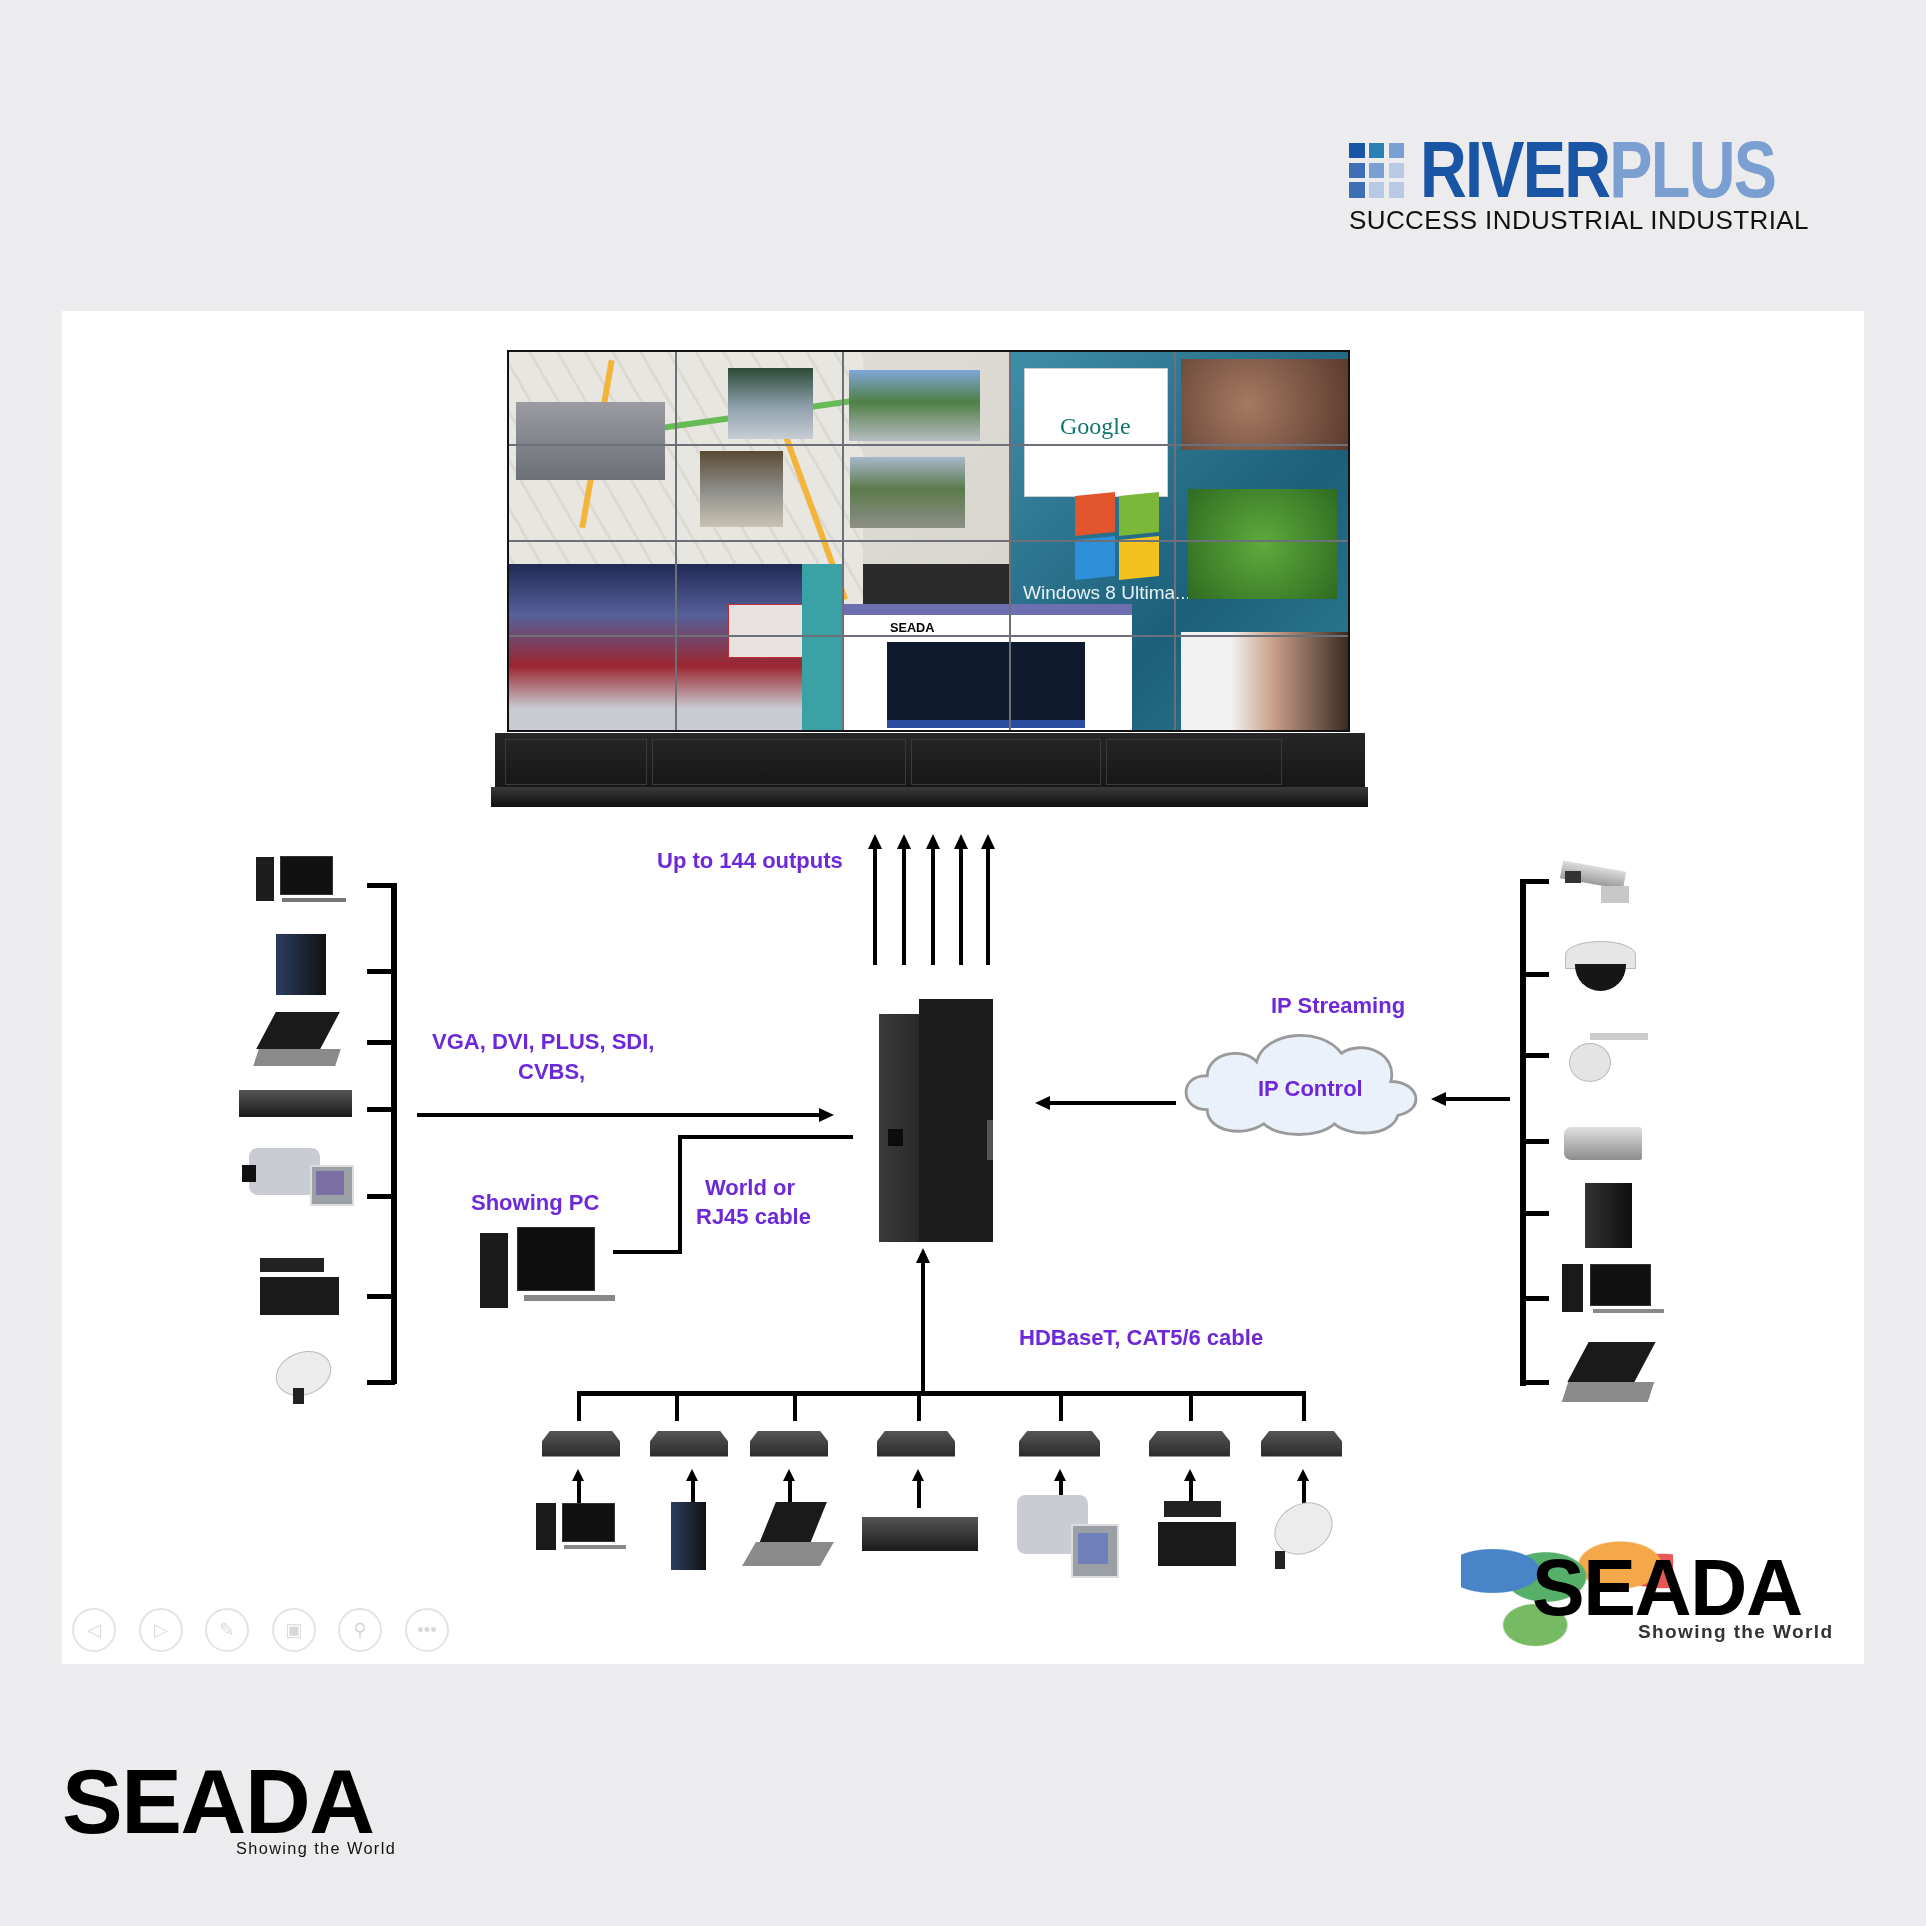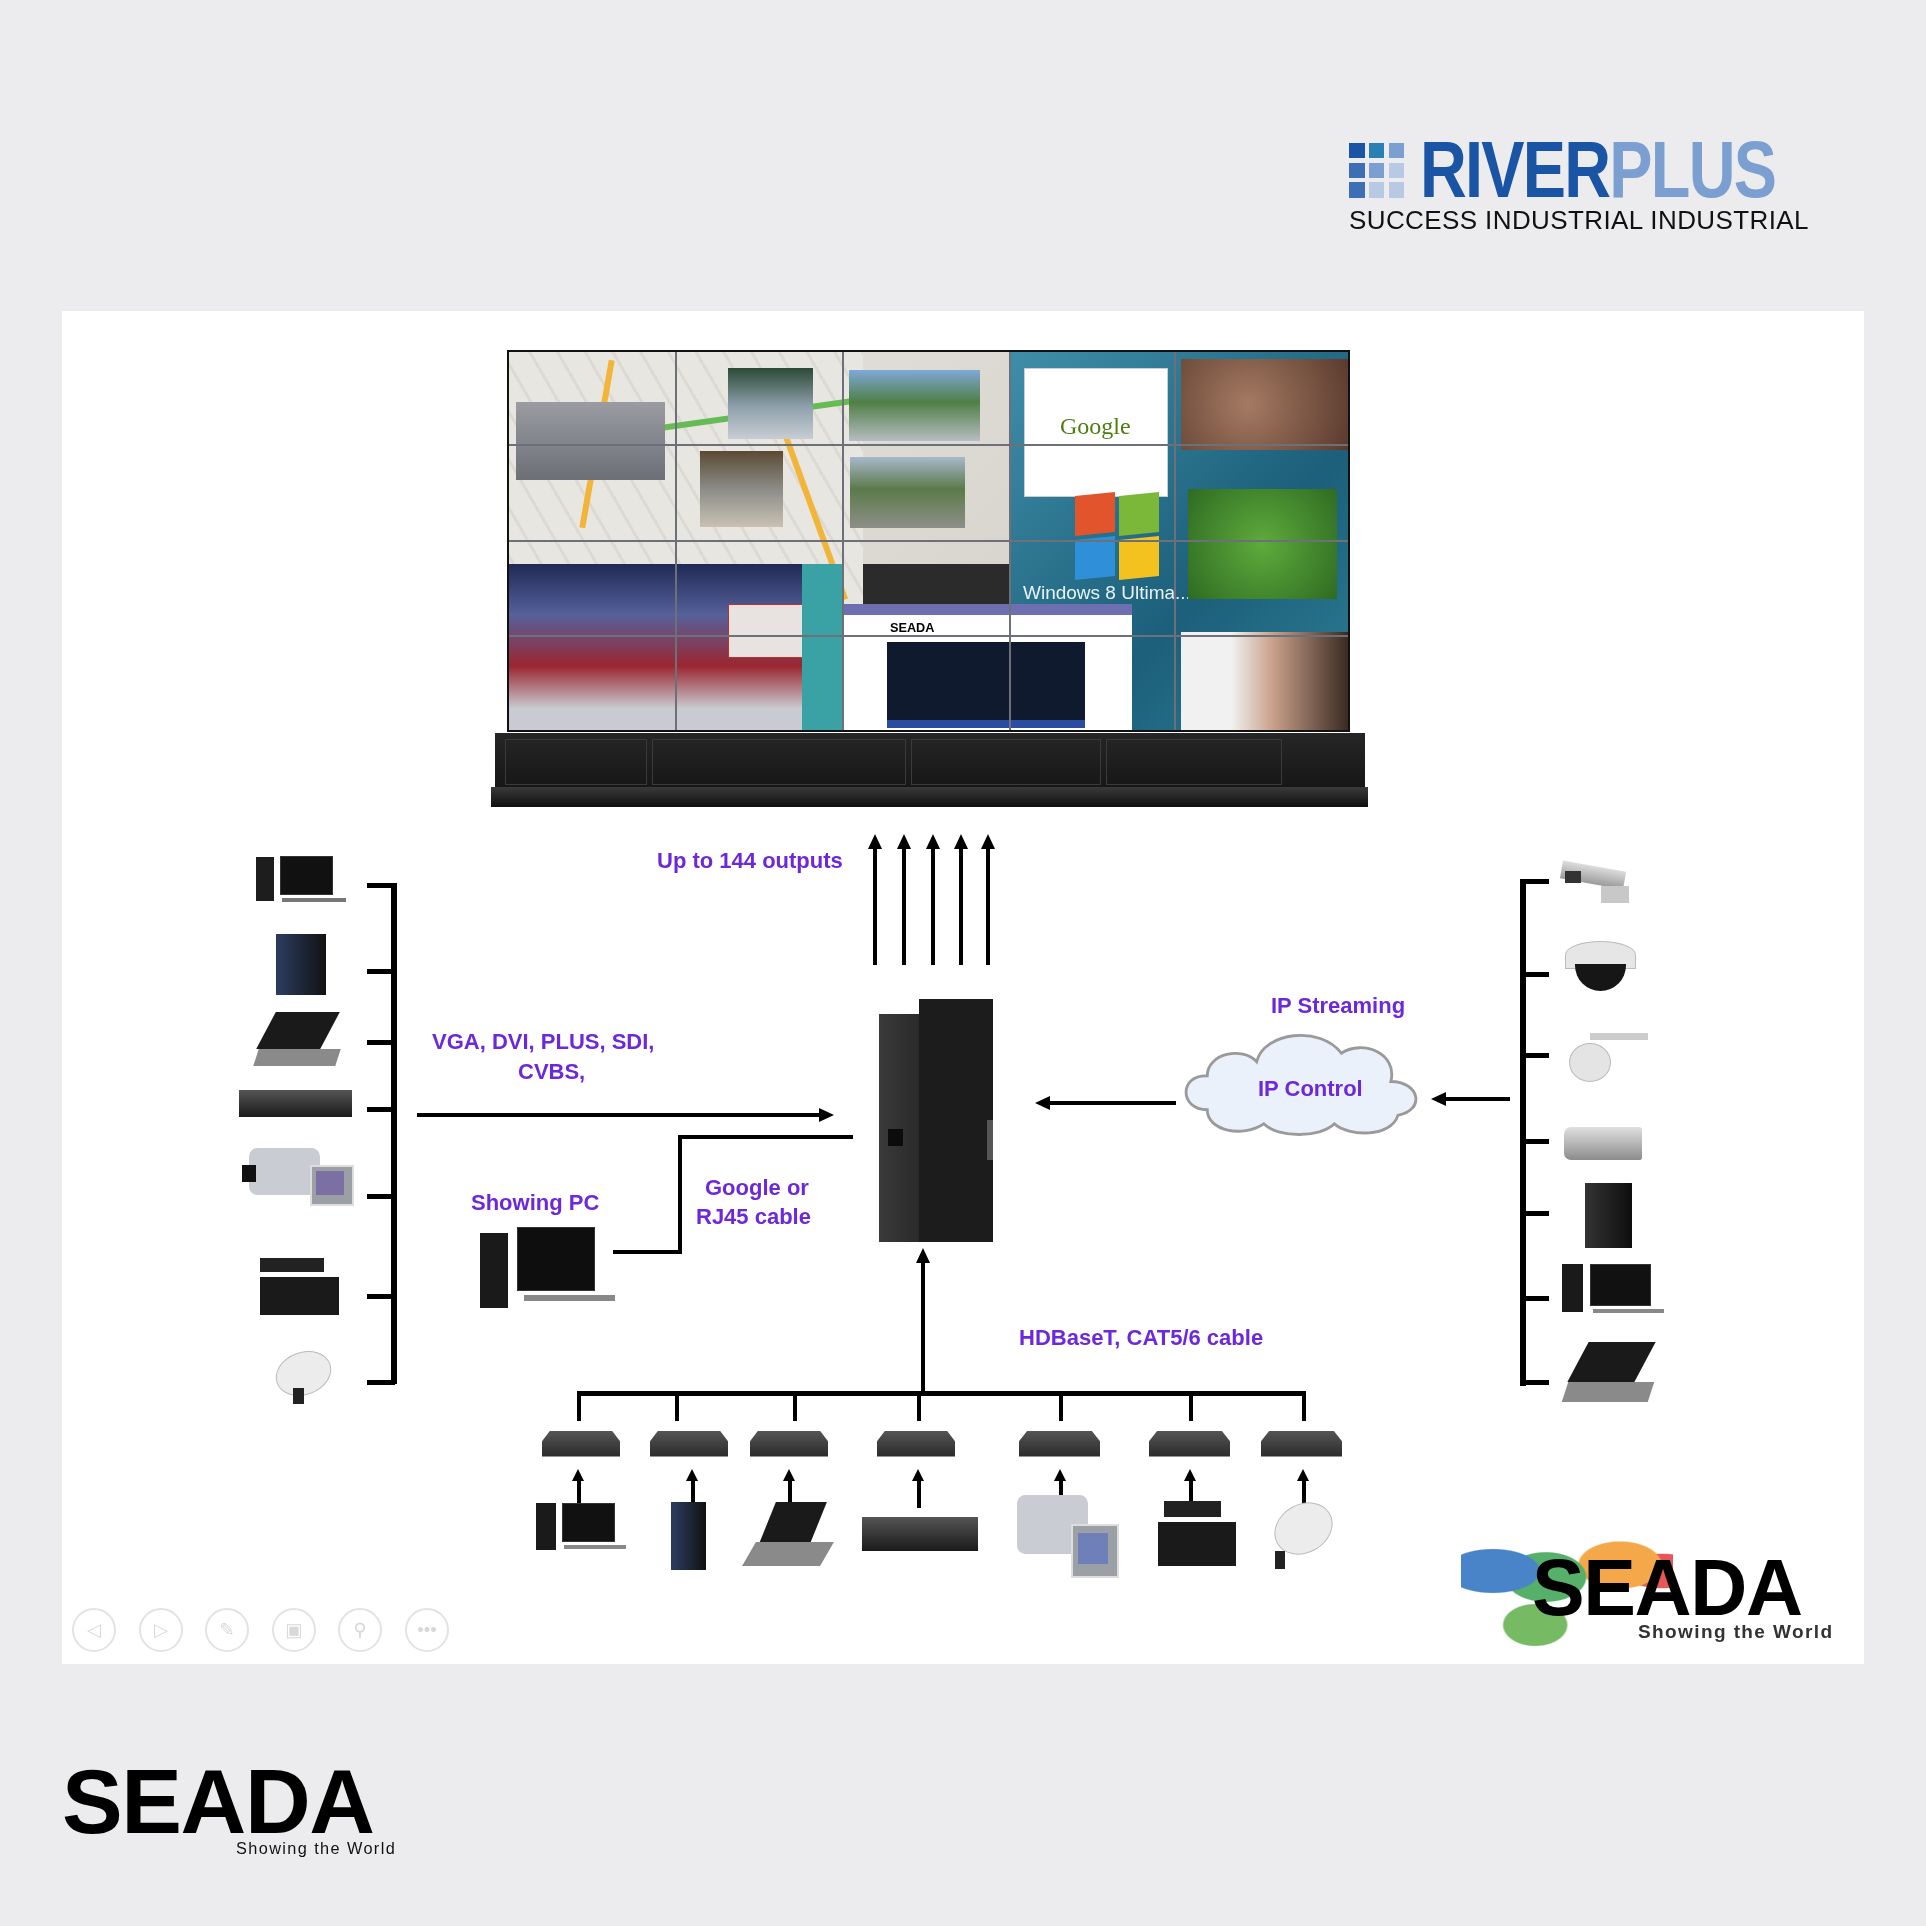--- a/index.html
+++ b/index.html
@@ -64,21 +64,21 @@
   <div class="screen" style="left:85px;top:7px;width:5.7px;height:170px;background:#f2b53a;transform:rotate(10deg);"></div>
   <div class="screen" style="left:297px;top:42px;width:5.7px;height:212px;background:#f2b53a;transform:rotate(-20deg);"></div>
   <div class="screen" style="left:7px;top:50px;width:149px;height:78px;background:linear-gradient(#9a9ca2,#6c6f76);"></div>
   <div class="screen" style="left:219px;top:15.6px;width:85px;height:71px;background:linear-gradient(#2b4a36,#8fa1ad 55%,#c8cdd3);"></div>
   <div class="screen" style="left:340px;top:18.4px;width:131px;height:71px;background:linear-gradient(#7fa8d8,#4f7f46 45%,#b7bcc2);"></div>
   <div class="screen" style="left:191px;top:99px;width:83px;height:76px;background:linear-gradient(#5b4a33,#8b8c88 50%,#c8c2b3);"></div>
   <div class="screen" style="left:341px;top:105px;width:115px;height:71px;background:linear-gradient(#a8b8cc,#5b7a4a 45%,#8e8f88);"></div>
 
   <div class="screen" style="left:500px;top:0;width:344px;height:382px;background:linear-gradient(135deg,#3f8ea8,#1c5f7a 60%,#2f7f95);"></div>
   <div class="screen" style="left:515px;top:15.6px;width:142px;height:127px;background:#fff;border:1.4px solid #ccc;">
-    <div style="position:absolute;left:35px;top:44px;font-family:'Liberation Serif',serif;font-size:24px;color:#4d7c0f;">Google</div>
+    <div style="position:absolute;left:35px;top:44px;font-family:'Liberation Serif',serif;font-size:24px;color:#0f766e;">Google</div>
   </div>
   <div class="screen" style="left:672px;top:7px;width:167px;height:91px;background:radial-gradient(circle at 40% 50%,#a57a62,#5a3a2e);"></div>
   <div class="screen" style="left:566px;top:142px;width:85px;height:85px;">
     <div style="position:absolute;left:0;top:0;width:40px;height:40px;background:#e2542b;transform:skewY(-6deg);"></div>
     <div style="position:absolute;left:44px;top:0;width:40px;height:40px;background:#7bb83a;transform:skewY(-6deg);"></div>
     <div style="position:absolute;left:0;top:44px;width:40px;height:40px;background:#2f8fd8;transform:skewY(-6deg);"></div>
     <div style="position:absolute;left:44px;top:44px;width:40px;height:40px;background:#f4c21f;transform:skewY(-6deg);"></div>
   </div>
   <div class="screen" style="left:514px;top:230px;color:#e8f2f6;font-size:19px;white-space:nowrap;">Windows 8 Ultima...</div>
   <div class="screen" style="left:679px;top:137px;width:149px;height:110px;background:radial-gradient(circle,#5eab3c,#2e6b22);"></div>
@@ -171,21 +171,21 @@
 
 <div class="abs lbl" style="left:471px;top:1190px;">Showing PC</div>
 <div class="device" style="left:480px;top:1227px;width:150px;height:83px;">
   <div style="position:absolute;left:0;top:5.7px;width:28px;height:75px;background:#1a1a1a;"></div>
   <div style="position:absolute;left:37px;top:0;width:76px;height:62px;background:#0e0e0e;border:1.4px solid #333;"></div>
   <div style="position:absolute;left:44px;top:68px;width:91px;height:5.7px;background:#888;"></div>
 </div>
 <div class="abs line" style="left:613px;top:1250px;width:69px;height:4.2px;"></div>
 <div class="abs line" style="left:678px;top:1136px;width:4.2px;height:117px;"></div>
 <div class="abs line" style="left:678px;top:1135px;width:175px;height:4.2px;"></div>
-<div class="abs lbl" style="left:705px;top:1175px;">Google or</div>
+<div class="abs lbl" style="left:705px;top:1175px;">World or</div>
 <div class="abs lbl" style="left:696px;top:1204px;">RJ45 cable</div>
 
 <div class="abs lbl" style="left:1235px;top:993px;margin-left:36px;">IP Streaming</div>
 <svg class="abs" style="left:1179px;top:1025px;" width="250" height="113" viewBox="0 0 354 160">
   <path d="M40 120 C0 120 0 70 40 72 C40 40 90 30 110 52 C120 10 200 0 230 40 C260 20 310 40 300 80 C340 80 350 120 310 128 C300 160 240 158 220 140 C200 160 140 160 120 140 C90 160 40 150 40 120 Z" fill="#eaf1fa" stroke="#9a9a9a" stroke-width="4"></path>
 </svg>
 <div class="abs lbl" style="left:1258px;top:1076px;">IP Control</div>
 <div class="abs line" style="left:1050px;top:1101px;width:126px;height:4.2px;"></div>
 <div class="abs arrowhead-left" style="left:1035px;top:1096px;"></div>
 <div class="abs line" style="left:1445px;top:1097px;width:65px;height:4.2px;"></div>

